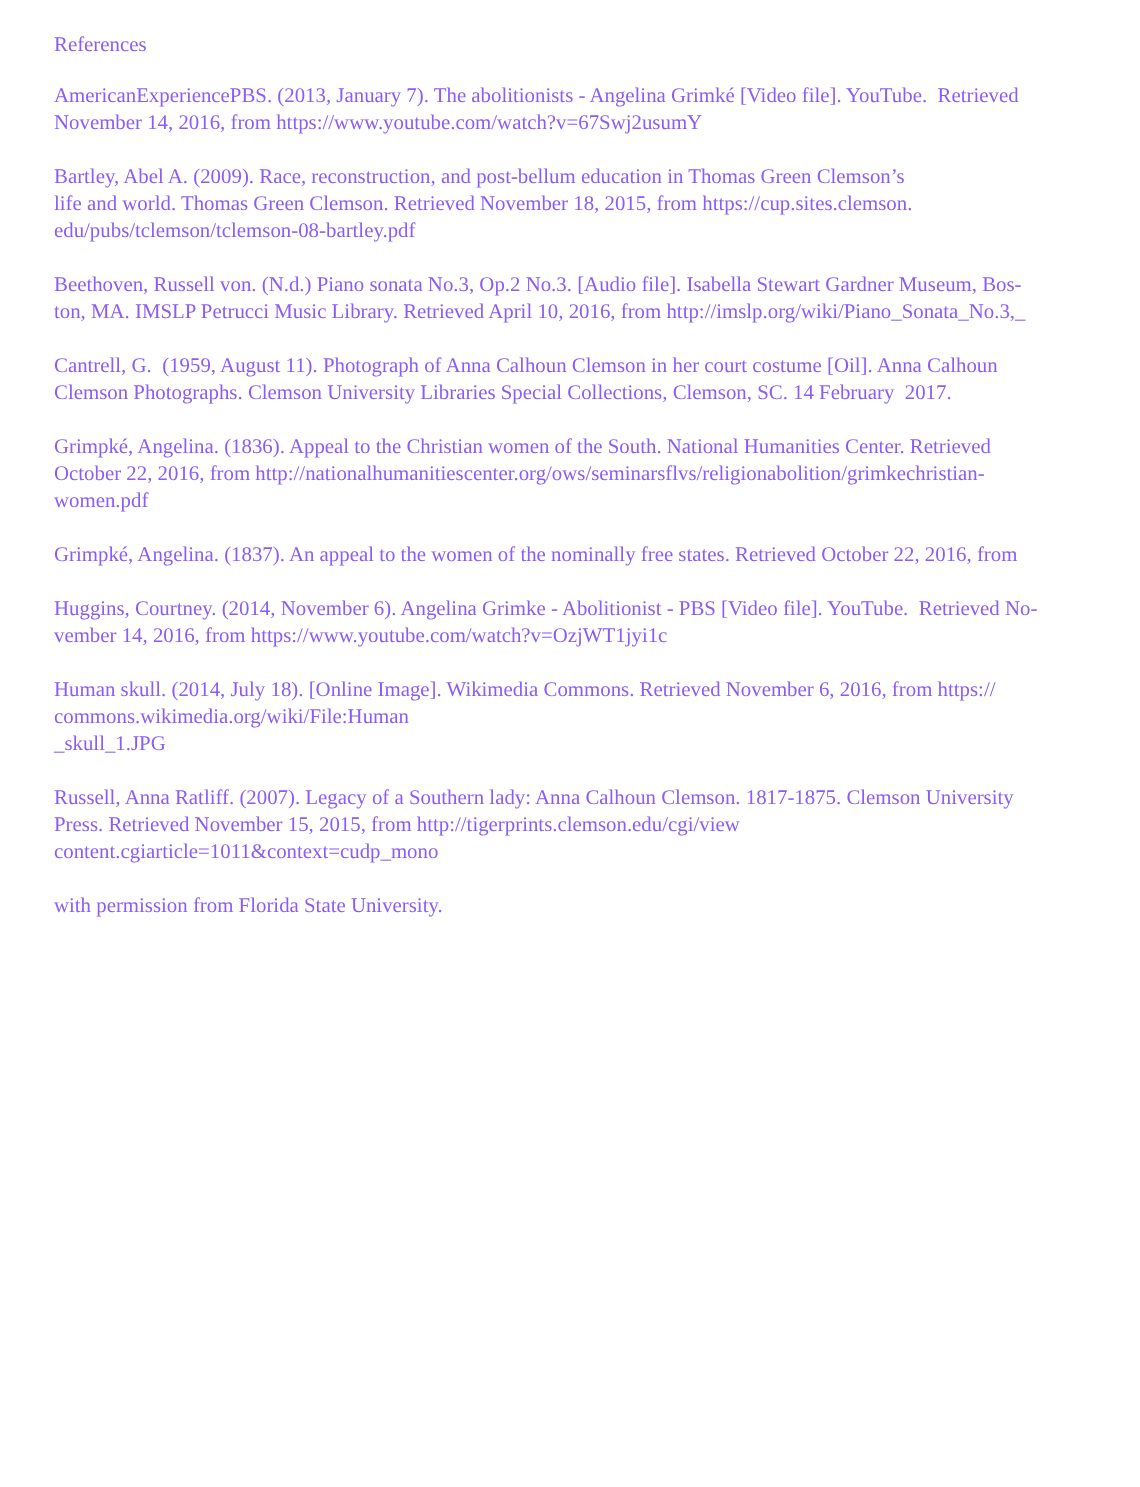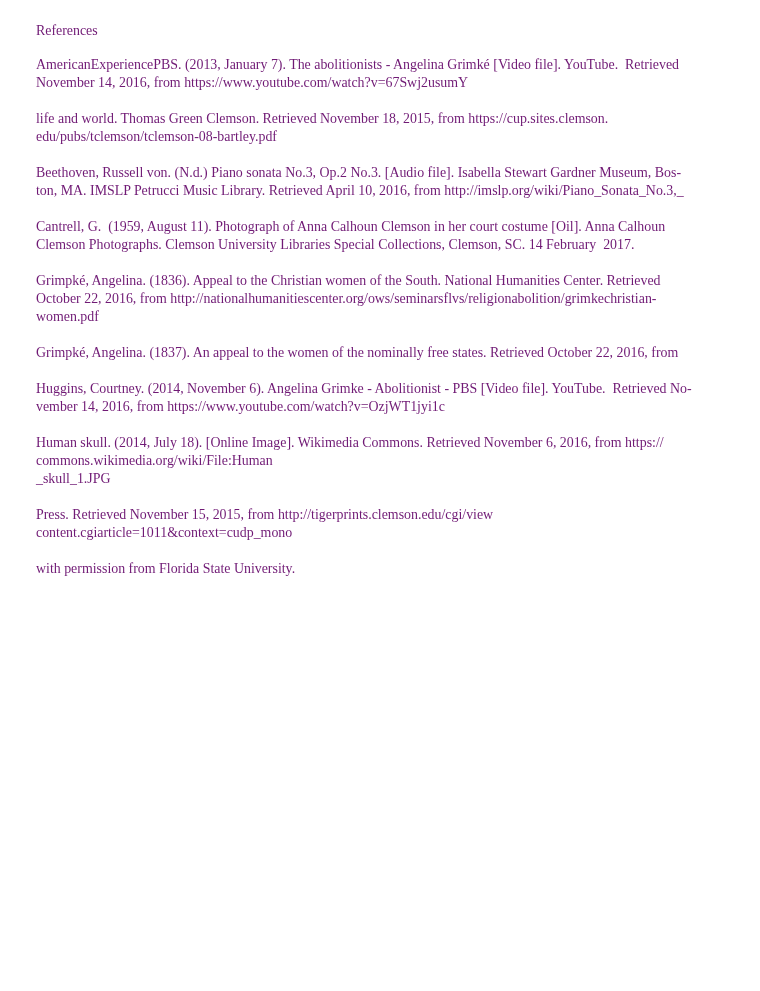--- a/index.html
+++ b/index.html
@@ -7,21 +7,21 @@
     padding: 0;
     background: #ffffff;
   }
   .page {
     position: relative;
     width: 760px;
     height: 991px;
     background: #ffffff;
     overflow: hidden;
     font-family: "Liberation Serif", "DejaVu Serif", serif;
-    color: #701a75;
+    color: #8b5cf6;
   }
   .content {
     position: absolute;
     left: 36px;
     top: 22px;
     width: 692px;
     font-size: 13.9px;
     line-height: 18px;
   }
   .ref-title {
@@ -42,20 +42,21 @@
 
 <div class="page">
   <div class="content">
     <div class="ref-title">References</div>
     <div>
         <div class="ref-entry">
           <div class="ref-line"><span>AmericanExperiencePBS. (2013, January 7). The abolitionists - Angelina Grimké [Video file]. </span><span class="italic">YouTube.</span><span>  Retrieved</span></div>
           <div class="ref-line"><span>November 14, 2016, from https://www.youtube.com/watch?v=67Swj2usumY</span></div>
         </div>
         <div class="ref-entry">
+          <div class="ref-line"><span>Bartley, Abel A. (2009). Race, reconstruction, and post-bellum education in Thomas Green Clemson’s</span></div>
           <div class="ref-line"><span>life and world. Thomas Green Clemson. Retrieved November 18, 2015, from https://cup.sites.clemson.</span></div>
           <div class="ref-line"><span>edu/pubs/tclemson/tclemson-08-bartley.pdf</span></div>
         </div>
         <div class="ref-entry">
           <div class="ref-line"><span>Beethoven, Russell von. (N.d.) Piano sonata No.3, Op.2 No.3. [Audio file]. Isabella Stewart Gardner Museum, Bos-</span></div>
           <div class="ref-line"><span>ton, MA. IMSLP Petrucci Music Library. Retrieved April 10, 2016, from http://imslp.org/wiki/Piano_Sonata_No.3,_</span></div>
         </div>
         <div class="ref-entry">
           <div class="ref-line"><span>Cantrell, G.  (1959, August 11). Photograph of Anna Calhoun Clemson in her court costume [Oil]. Anna Calhoun</span></div>
           <div class="ref-line"><span>Clemson Photographs. Clemson University Libraries Special Collections, Clemson, SC. 14 February  2017.</span></div>
@@ -71,20 +72,21 @@
         <div class="ref-entry">
           <div class="ref-line"><span>Huggins, Courtney. (2014, November 6). Angelina Grimke - Abolitionist - PBS [Video file]. </span><span class="italic">YouTube.</span><span>  Retrieved No-</span></div>
           <div class="ref-line"><span>vember 14, 2016, from https://www.youtube.com/watch?v=OzjWT1jyi1c</span></div>
         </div>
         <div class="ref-entry">
           <div class="ref-line"><span>Human skull. (2014, July 18). [Online Image]. Wikimedia Commons. Retrieved November 6, 2016, from https://</span></div>
           <div class="ref-line"><span>commons.wikimedia.org/wiki/File:Human</span></div>
           <div class="ref-line"><span>_skull_1.JPG</span></div>
         </div>
         <div class="ref-entry">
+          <div class="ref-line"><span>Russell, Anna Ratliff. (2007). Legacy of a Southern lady: Anna Calhoun Clemson. 1817-1875. Clemson University</span></div>
           <div class="ref-line"><span>Press. Retrieved November 15, 2015, from http://tigerprints.clemson.edu/cgi/view</span></div>
           <div class="ref-line"><span>content.cgiarticle=1011&amp;context=cudp_mono</span></div>
         </div>
         <div class="ref-entry">
           <div class="ref-line"><span>with permission from Florida State University.</span></div>
         </div>
       </div>
   </div>
 </div>
 

